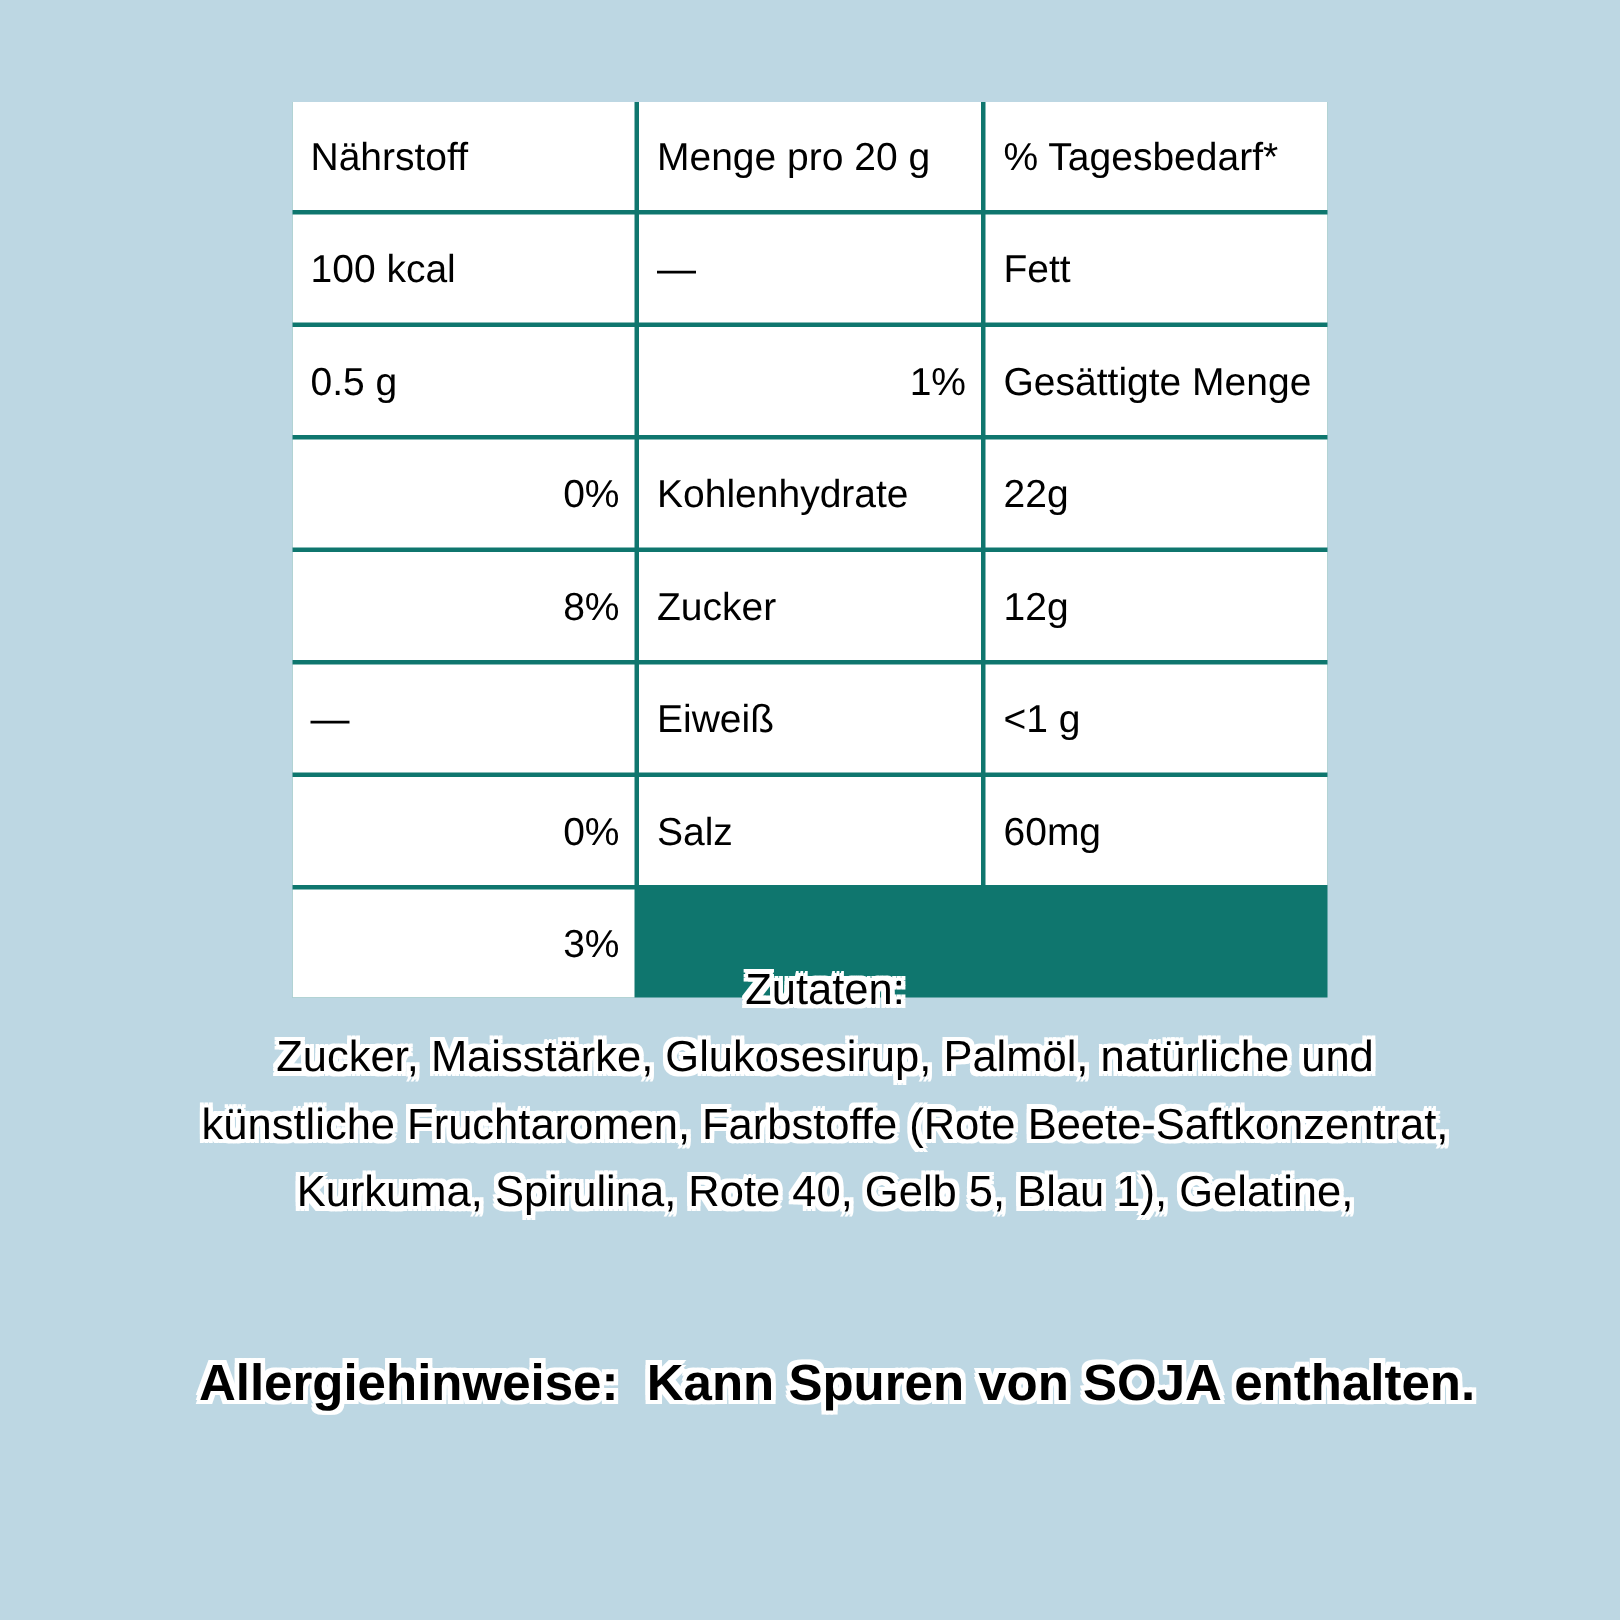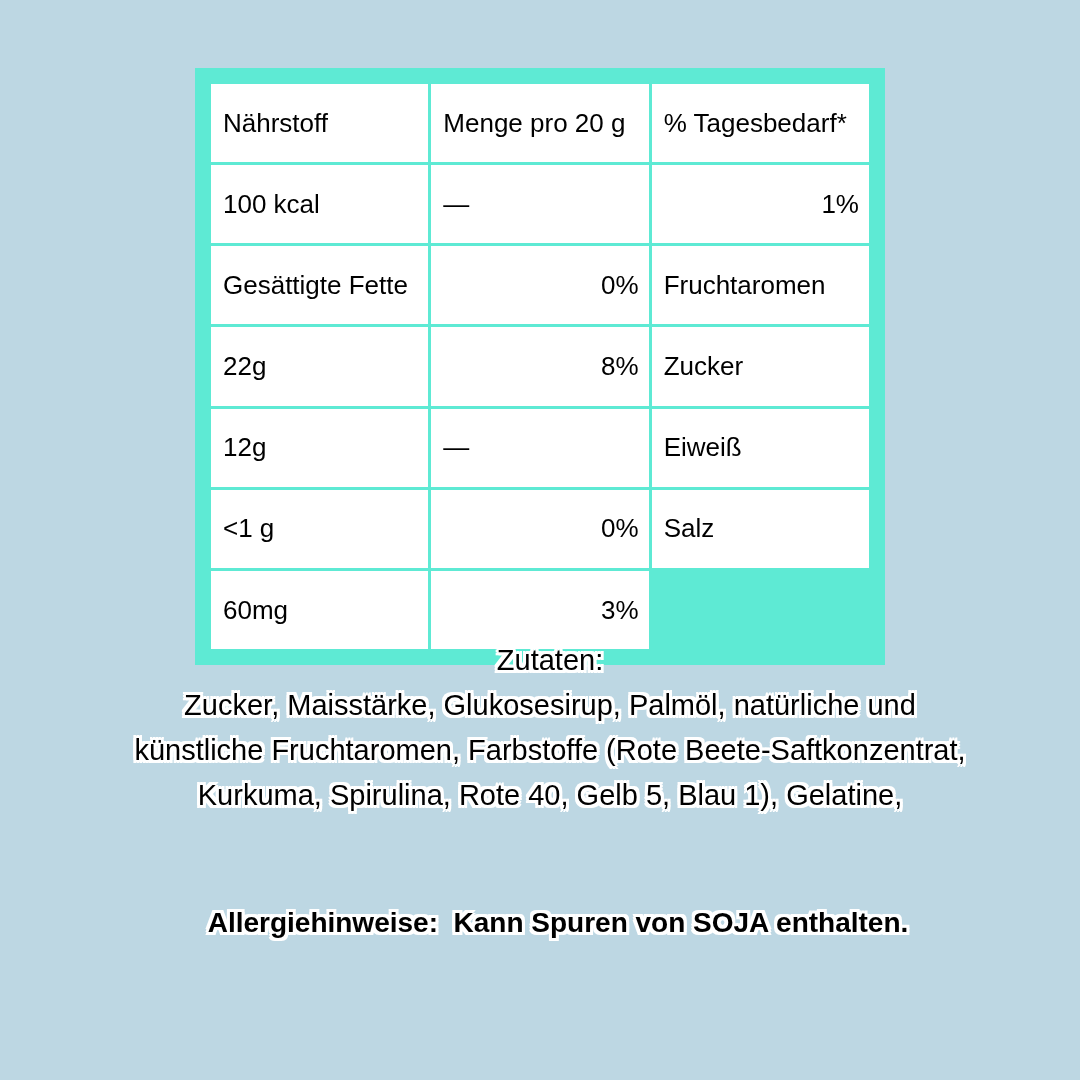--- a/index.html
+++ b/index.html
@@ -17,22 +17,22 @@
   }
 
   
   .nutrition-table {
     position: absolute;
     left: 195px;
     top: 68px;
     width: 690px;
     height: 597px;
     box-sizing: border-box;
-    background: #5eead4;           
-    padding: 16px;               
+    background: #0f766e;           
+    padding: 0;               
     display: grid;
     grid-template-columns: repeat(3, 1fr);
     grid-auto-rows: 1fr;
     gap: 3px;                   
   }
   .cell {
     background: #fff;
     display: flex;
     align-items: center;
     padding: 0 10px 0 12px;
@@ -64,44 +64,46 @@
     line-height: 45px;
   }
   .ingredients-line {
     white-space: nowrap;
   }
   .allergy-line {
     position: absolute;
     left: 78px;
     top: 900px;
     width: 960px;
-    font-size: 28px;
+    font-size: 34px;
     line-height: 45px;
     font-weight: bold;
     white-space: pre-wrap;
   }
 </style>
 </head>
 <body>
 
 <div class="nutrition-table">
 
   <div class="cell">Nährstoff</div>
   <div class="cell">Menge pro 20 g</div>
   <div class="cell">% Tagesbedarf*</div>
 
   <div class="cell">100 kcal</div>
   <div class="cell">—</div>
 
+  <div class="cell">Fett</div>
+  <div class="cell">0.5 g</div>
   <div class="cell right">1%</div>
 
-  <div class="cell">Gesättigte Fette</div>
+  <div class="cell">Gesättigte Menge</div>
   <div class="cell right">0%</div>
 
-  <div class="cell">Fruchtaromen</div>
+  <div class="cell">Kohlenhydrate</div>
   <div class="cell">22g</div>
   <div class="cell right">8%</div>
 
   <div class="cell">Zucker</div>
   <div class="cell">12g</div>
   <div class="cell">—</div>
 
   <div class="cell">Eiweiß</div>
   <div class="cell">&lt;1 g</div>
   <div class="cell right">0%</div>

